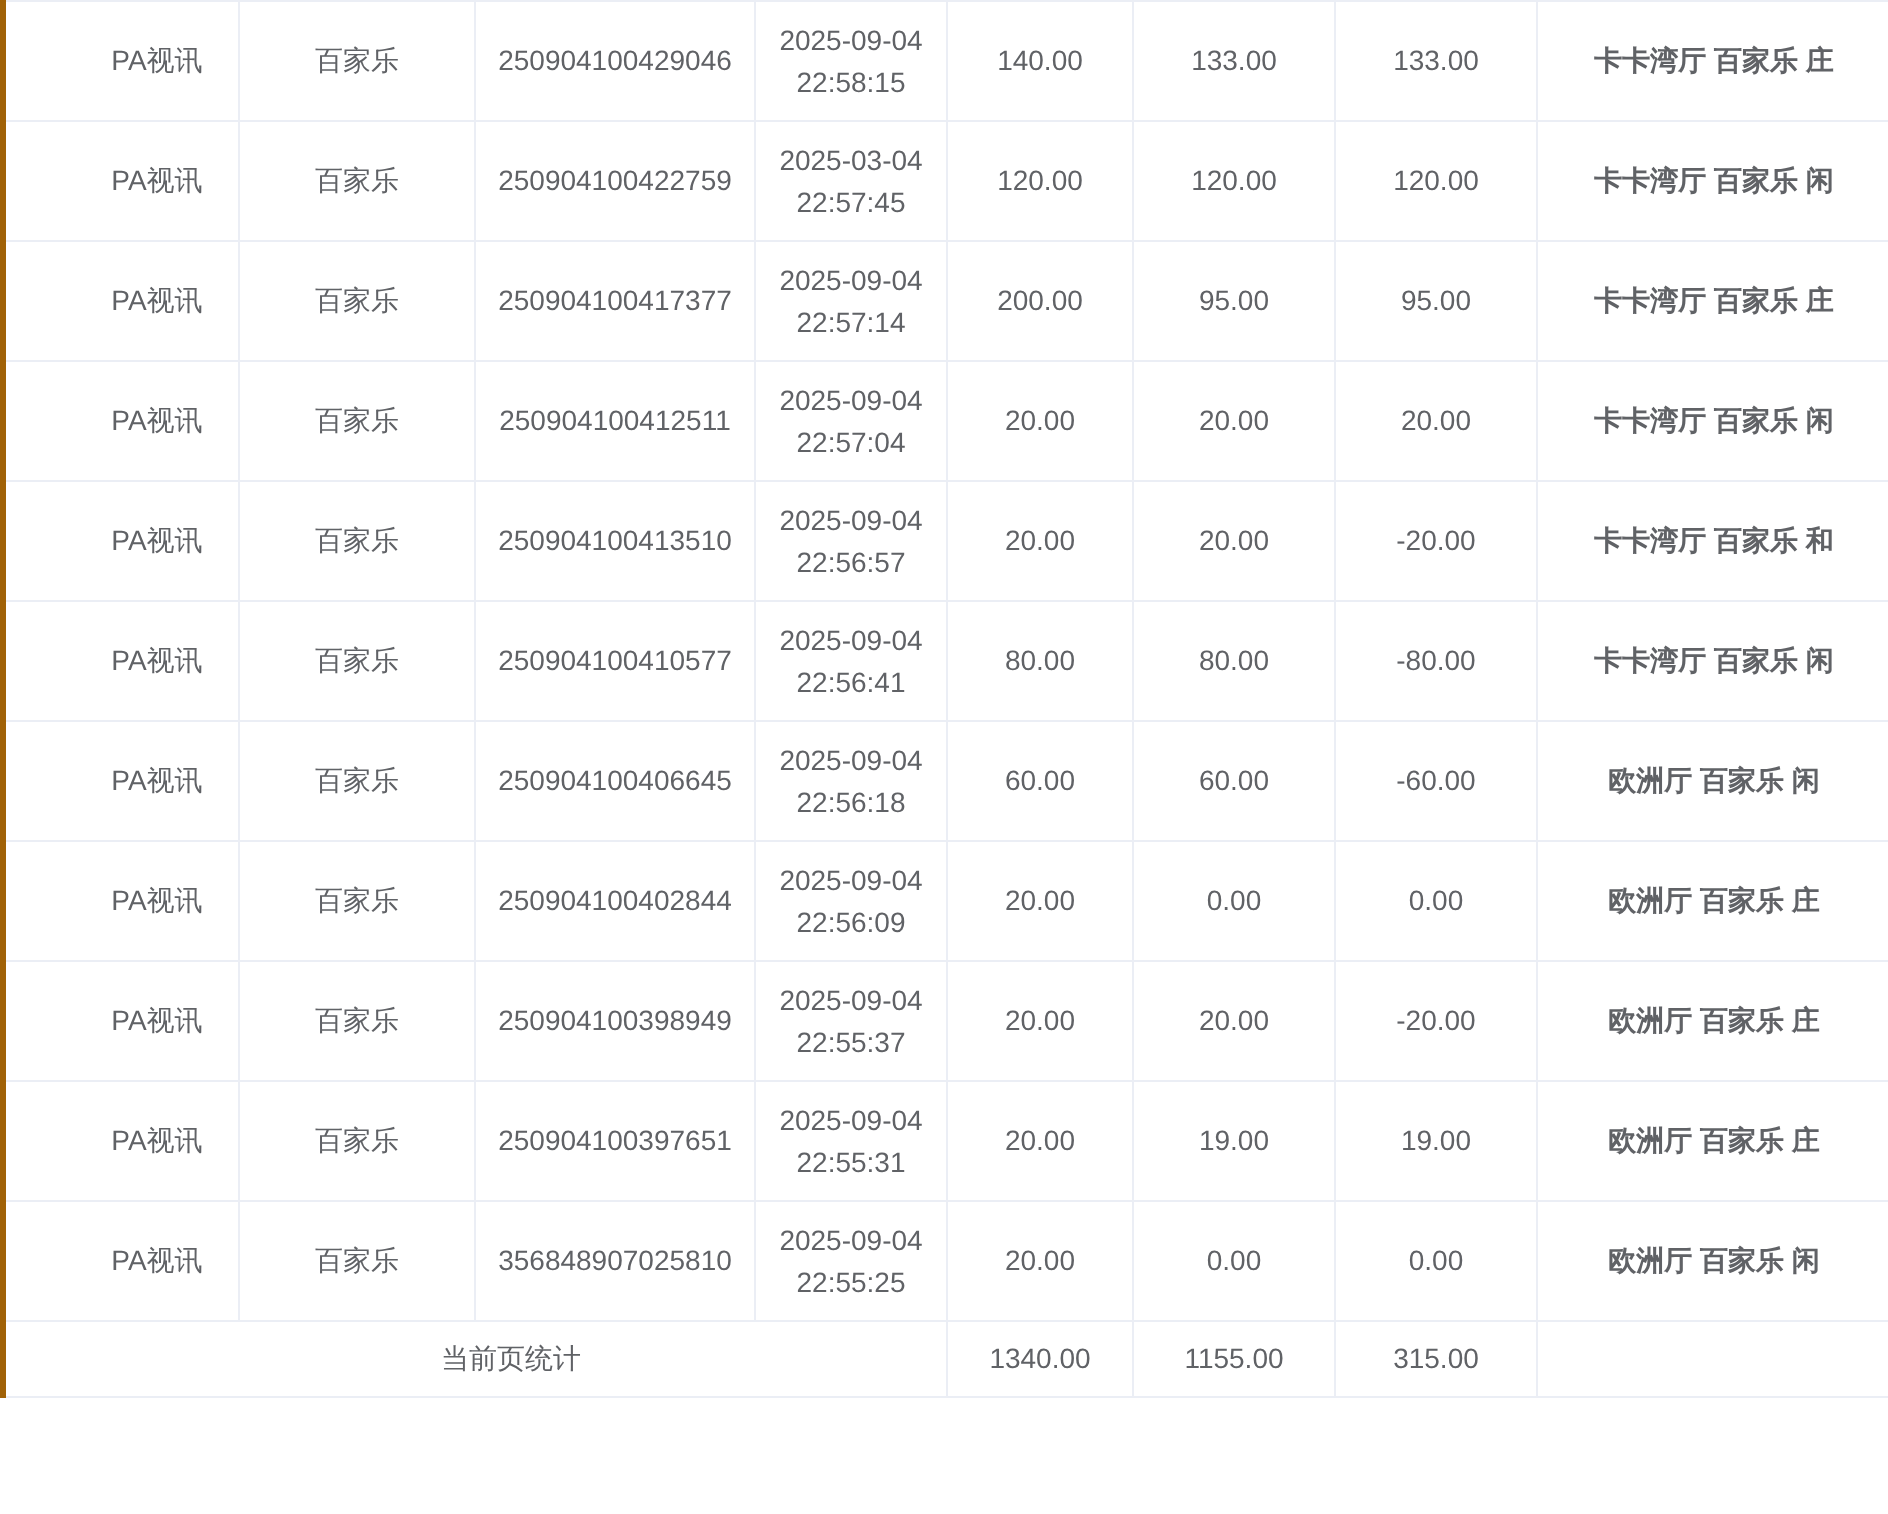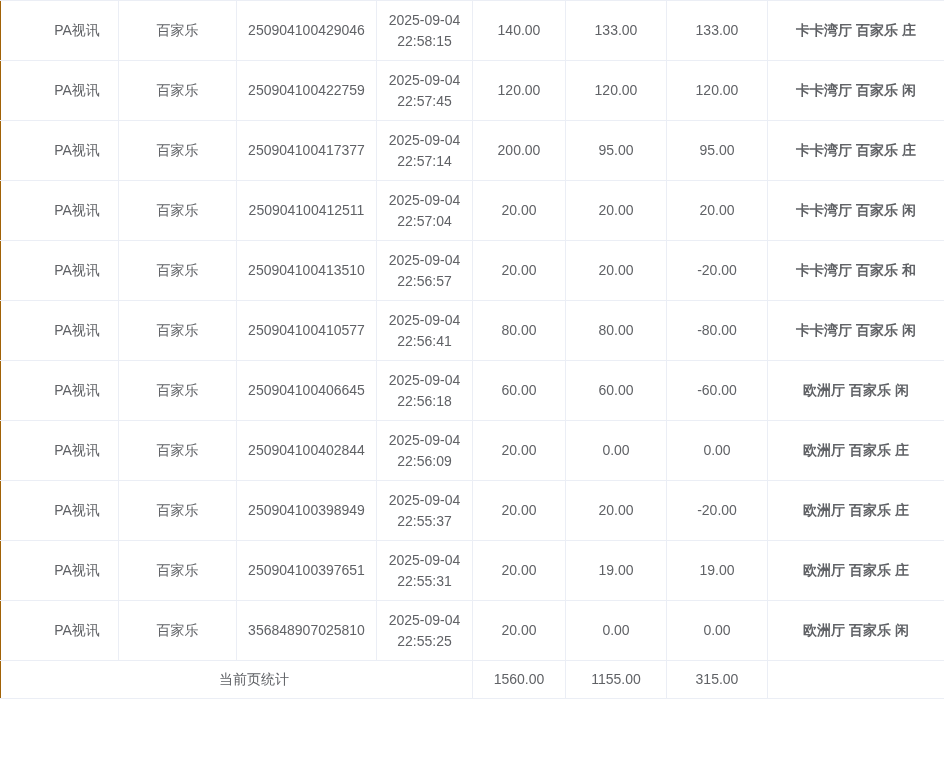--- a/index.html
+++ b/index.html
@@ -26,21 +26,21 @@
     border-top: none;
     padding: 6px 8px;
     text-align: center;
     vertical-align: middle;
     color: #606266;
     line-height: 1.45;
     word-break: break-all;
     box-sizing: border-box;
   }
   table.bet-table tr td:first-child {
-    border-left: 1px solid #a16207;
+    border-left: 3px solid #a16207;
     padding-left: 43px;
   }
   table.bet-table tr:first-child td {
     border-top: 1px solid #ebeef5;
   }
   
   .col-platform { width: 118px; }
   .col-game     { width: 118px; }
   .col-betid    { width: 140px; }
   .col-time     { width: 96px; }
@@ -87,21 +87,21 @@
       <td>2025-09-04 22:58:15</td>
       <td>140.00</td>
       <td>133.00</td>
       <td>133.00</td>
       <td class="cell-detail">卡卡湾厅 百家乐 庄</td>
     </tr>
     <tr class="data-row">
       <td>PA视讯</td>
       <td>百家乐</td>
       <td>250904100422759</td>
-      <td>2025-09-04 22:57:45</td>
+      <td>2025-03-04 22:57:45</td>
       <td>120.00</td>
       <td>120.00</td>
       <td>120.00</td>
       <td class="cell-detail">卡卡湾厅 百家乐 闲</td>
     </tr>
     <tr class="data-row">
       <td>PA视讯</td>
       <td>百家乐</td>
       <td>250904100417377</td>
       <td>2025-09-04 22:57:14</td>
@@ -186,19 +186,19 @@
       <td>356848907025810</td>
       <td>2025-09-04 22:55:25</td>
       <td>20.00</td>
       <td>0.00</td>
       <td>0.00</td>
       <td class="cell-detail">欧洲厅 百家乐 闲</td>
     </tr>
 
     <tr class="summary-row">
       <td class="summary-label" colspan="4">当前页统计</td>
-      <td>1560.00</td>
+      <td>1340.00</td>
       <td>1155.00</td>
       <td>315.00</td>
       <td></td>
     </tr>
   </tbody>
 </table>
 
 </body></html>

